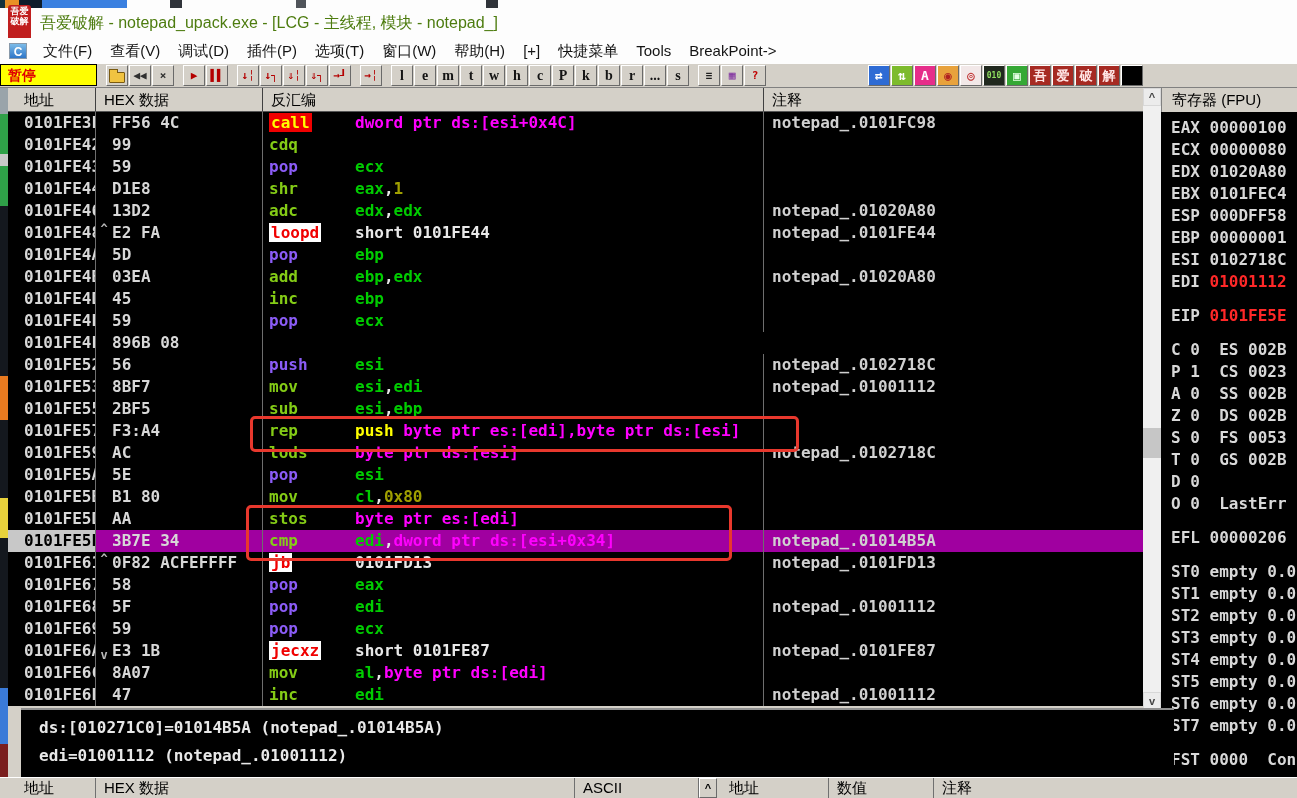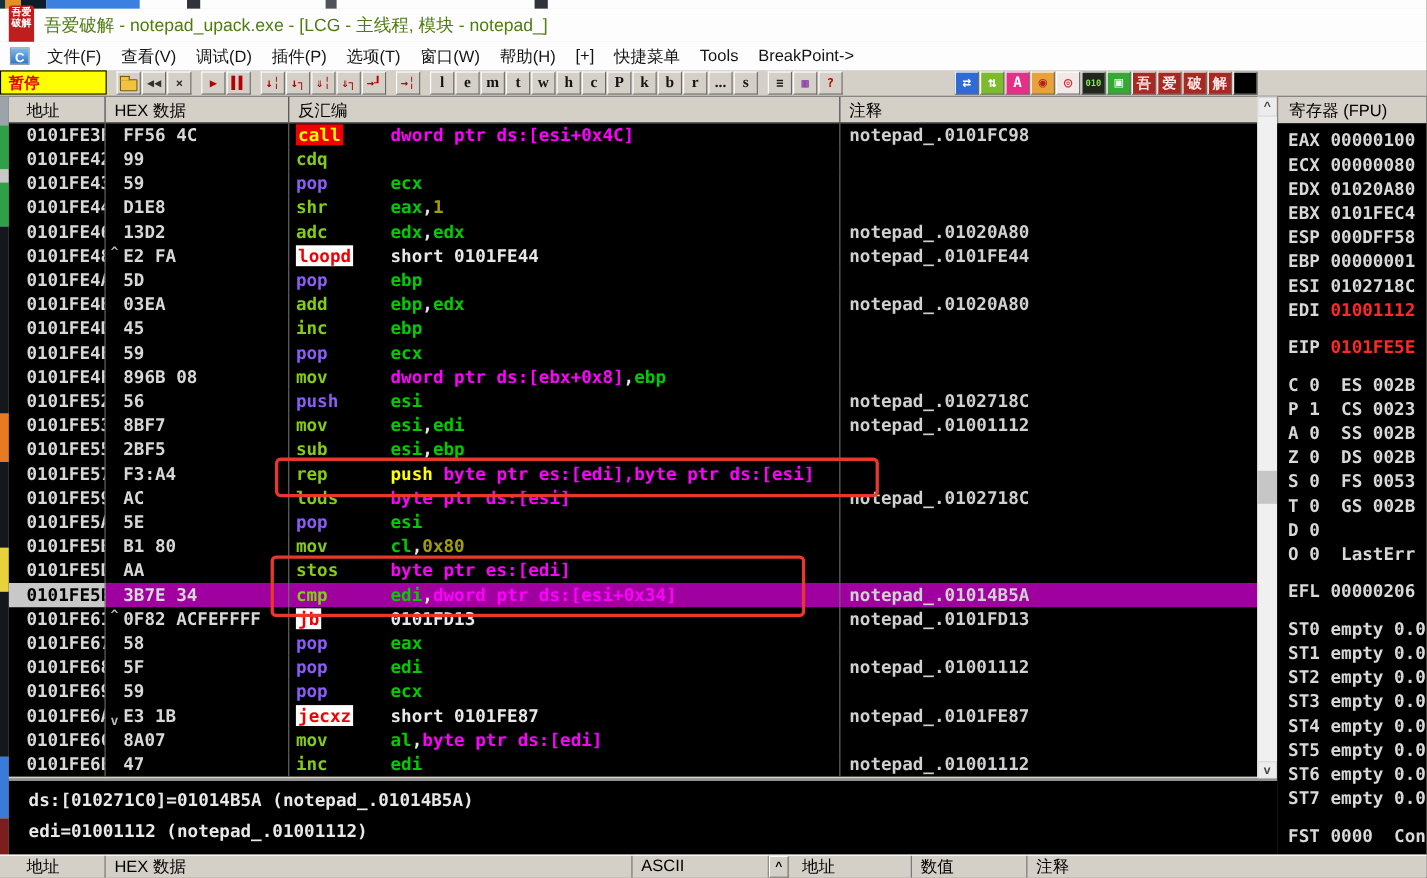--- a/index.html
+++ b/index.html
@@ -101,21 +101,21 @@
   .regs-header{height:24px;background:#D4D0C8;font-size:15px;color:#000;padding:3px 0 0 10px;
                box-sizing:border-box;border-left:1px solid #808080;white-space:nowrap;overflow:hidden;}
   .regs-body{position:absolute;top:24px;left:0;right:0;bottom:0;overflow:hidden;
              font-family:"DejaVu Sans Mono",monospace;font-weight:bold;font-size:16px;
              color:#D8D8D8;padding:5px 0 0 10px;white-space:pre;}
   .rrow{height:22px;line-height:22px;overflow:hidden;}
   .rspace{height:12px;}
   .red{color:#FF2828;}
 
   
-  .info-pane{position:absolute;left:8px;top:708px;width:1153px;height:69px;background:#000;
+  .info-pane{position:absolute;left:21px;top:708px;width:1153px;height:69px;background:#000;
              border-top:2px solid #909090;box-sizing:border-box;color:#E8E8E8;
              font-family:"DejaVu Sans Mono",monospace;font-weight:bold;font-size:16px;
              padding:4px 0 0 18px;overflow:hidden;}
   .info-line{height:28px;line-height:28px;white-space:pre;}
 
   
   .bottom-bar{position:absolute;left:0;top:777px;width:1297px;height:21px;background:#D4D0C8;
               display:flex;font-size:15px;color:#000;border-top:1px solid #FFF;box-sizing:border-box;}
   .bb-cell{border-right:1px solid #707070;box-sizing:border-box;padding-top:1px;overflow:hidden;
            white-space:nowrap;flex-shrink:0;}
@@ -251,21 +251,21 @@
       <div class="drow"><span class="c-addr">0101FE3F</span><span class="c-hex"><span class="jmark"></span><span>FF56 4C</span></span><span class="c-dis"><span class="mnem-slot"><span class="k-c">call</span></span><span class="o-m">dword ptr ds:[esi+0x4C]</span></span><span class="c-com">notepad_.0101FC98</span></div>
       <div class="drow"><span class="c-addr">0101FE42</span><span class="c-hex"><span class="jmark"></span><span>99</span></span><span class="c-dis"><span class="mnem-slot"><span class="k-n">cdq</span></span></span><span class="c-com"></span></div>
       <div class="drow"><span class="c-addr">0101FE43</span><span class="c-hex"><span class="jmark"></span><span>59</span></span><span class="c-dis"><span class="mnem-slot"><span class="k-s">pop</span></span><span class="o-r">ecx</span></span><span class="c-com"></span></div>
       <div class="drow"><span class="c-addr">0101FE44</span><span class="c-hex"><span class="jmark"></span><span>D1E8</span></span><span class="c-dis"><span class="mnem-slot"><span class="k-n">shr</span></span><span class="o-r">eax</span><span class="o-p">,</span><span class="o-i">1</span></span><span class="c-com"></span></div>
       <div class="drow"><span class="c-addr">0101FE46</span><span class="c-hex"><span class="jmark"></span><span>13D2</span></span><span class="c-dis"><span class="mnem-slot"><span class="k-n">adc</span></span><span class="o-r">edx</span><span class="o-p">,</span><span class="o-r">edx</span></span><span class="c-com">notepad_.01020A80</span></div>
       <div class="drow"><span class="c-addr">0101FE48</span><span class="c-hex"><span class="jmark up">^</span><span>E2 FA</span></span><span class="c-dis"><span class="mnem-slot"><span class="k-j">loopd</span></span><span class="o-p">short 0101FE44</span></span><span class="c-com">notepad_.0101FE44</span></div>
       <div class="drow"><span class="c-addr">0101FE4A</span><span class="c-hex"><span class="jmark"></span><span>5D</span></span><span class="c-dis"><span class="mnem-slot"><span class="k-s">pop</span></span><span class="o-r">ebp</span></span><span class="c-com"></span></div>
       <div class="drow"><span class="c-addr">0101FE4B</span><span class="c-hex"><span class="jmark"></span><span>03EA</span></span><span class="c-dis"><span class="mnem-slot"><span class="k-n">add</span></span><span class="o-r">ebp</span><span class="o-p">,</span><span class="o-r">edx</span></span><span class="c-com">notepad_.01020A80</span></div>
       <div class="drow"><span class="c-addr">0101FE4D</span><span class="c-hex"><span class="jmark"></span><span>45</span></span><span class="c-dis"><span class="mnem-slot"><span class="k-n">inc</span></span><span class="o-r">ebp</span></span><span class="c-com"></span></div>
       <div class="drow"><span class="c-addr">0101FE4E</span><span class="c-hex"><span class="jmark"></span><span>59</span></span><span class="c-dis"><span class="mnem-slot"><span class="k-s">pop</span></span><span class="o-r">ecx</span></span><span class="c-com"></span></div>
-      <div class="drow"><span class="c-addr">0101FE4F</span><span class="c-hex"><span class="jmark"></span><span>896B 08</span></span><span class="c-dis"><span class="mnem-slot"><span class="k-n">mov</span></span><span class="o-m">dword ptr ds:[ebx+0x8]</span><span class="o-p">,</span><span class="o-r">ebp</span></span><span class="c-com"></span></div>
+      <div class="drow"><span class="c-addr">0101FE4F</span><span class="c-hex"><span class="jmark"></span><span>896B 08</span></span><span class="c-com"></span></div>
       <div class="drow"><span class="c-addr">0101FE52</span><span class="c-hex"><span class="jmark"></span><span>56</span></span><span class="c-dis"><span class="mnem-slot"><span class="k-s">push</span></span><span class="o-r">esi</span></span><span class="c-com">notepad_.0102718C</span></div>
       <div class="drow"><span class="c-addr">0101FE53</span><span class="c-hex"><span class="jmark"></span><span>8BF7</span></span><span class="c-dis"><span class="mnem-slot"><span class="k-n">mov</span></span><span class="o-r">esi</span><span class="o-p">,</span><span class="o-r">edi</span></span><span class="c-com">notepad_.01001112</span></div>
       <div class="drow"><span class="c-addr">0101FE55</span><span class="c-hex"><span class="jmark"></span><span>2BF5</span></span><span class="c-dis"><span class="mnem-slot"><span class="k-n">sub</span></span><span class="o-r">esi</span><span class="o-p">,</span><span class="o-r">ebp</span></span><span class="c-com"></span></div>
       <div class="drow"><span class="c-addr">0101FE57</span><span class="c-hex"><span class="jmark"></span><span>F3:A4</span></span><span class="c-dis"><span class="mnem-slot"><span class="k-n">rep</span></span><span class="o-y">push </span><span class="o-m">byte ptr es:[edi],byte ptr ds:[esi]</span></span><span class="c-com"></span></div>
       <div class="drow"><span class="c-addr">0101FE59</span><span class="c-hex"><span class="jmark"></span><span>AC</span></span><span class="c-dis"><span class="mnem-slot"><span class="k-n">lods</span></span><span class="o-m">byte ptr ds:[esi]</span></span><span class="c-com">notepad_.0102718C</span></div>
       <div class="drow"><span class="c-addr">0101FE5A</span><span class="c-hex"><span class="jmark"></span><span>5E</span></span><span class="c-dis"><span class="mnem-slot"><span class="k-s">pop</span></span><span class="o-r">esi</span></span><span class="c-com"></span></div>
       <div class="drow"><span class="c-addr">0101FE5B</span><span class="c-hex"><span class="jmark"></span><span>B1 80</span></span><span class="c-dis"><span class="mnem-slot"><span class="k-n">mov</span></span><span class="o-r">cl</span><span class="o-p">,</span><span class="o-i">0x80</span></span><span class="c-com"></span></div>
       <div class="drow"><span class="c-addr">0101FE5D</span><span class="c-hex"><span class="jmark"></span><span>AA</span></span><span class="c-dis"><span class="mnem-slot"><span class="k-n">stos</span></span><span class="o-m">byte ptr es:[edi]</span></span><span class="c-com"></span></div>
       <div class="drow sel"><span class="c-addr">0101FE5E</span><span class="c-hex"><span class="jmark"></span><span>3B7E 34</span></span><span class="c-dis"><span class="mnem-slot"><span class="k-n">cmp</span></span><span class="o-r">edi</span><span class="o-p">,</span><span class="o-m">dword ptr ds:[esi+0x34]</span></span><span class="c-com">notepad_.01014B5A</span></div>
       <div class="drow"><span class="c-addr">0101FE61</span><span class="c-hex"><span class="jmark up">^</span><span>0F82 ACFEFFFF</span></span><span class="c-dis"><span class="mnem-slot"><span class="k-j">jb</span></span><span class="o-p">0101FD13</span></span><span class="c-com">notepad_.0101FD13</span></div>

